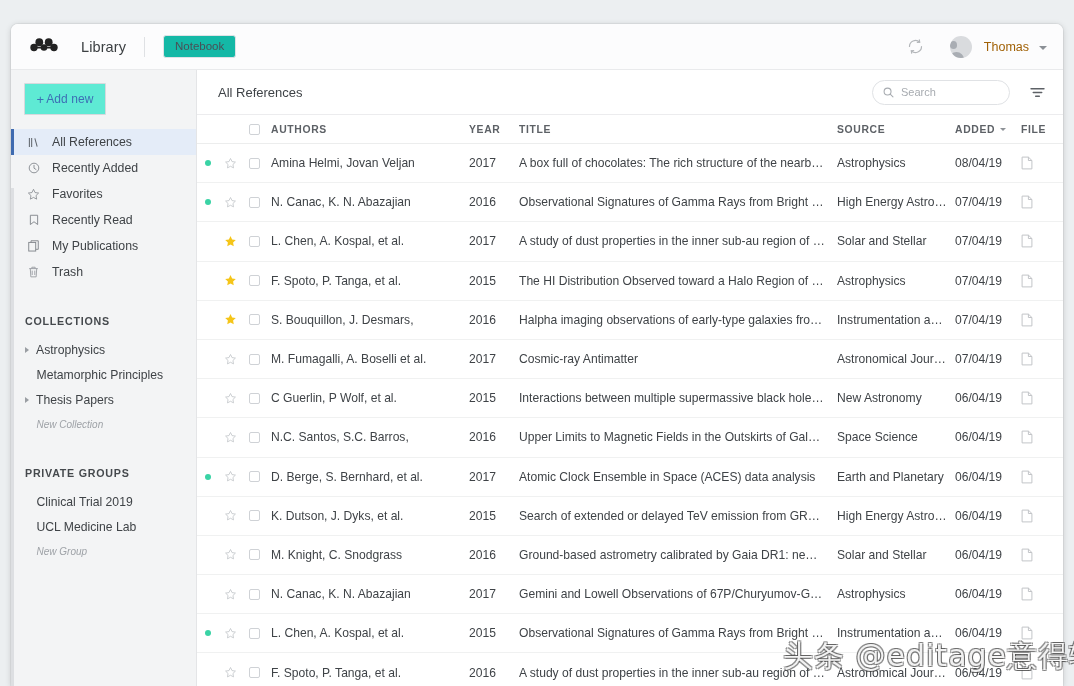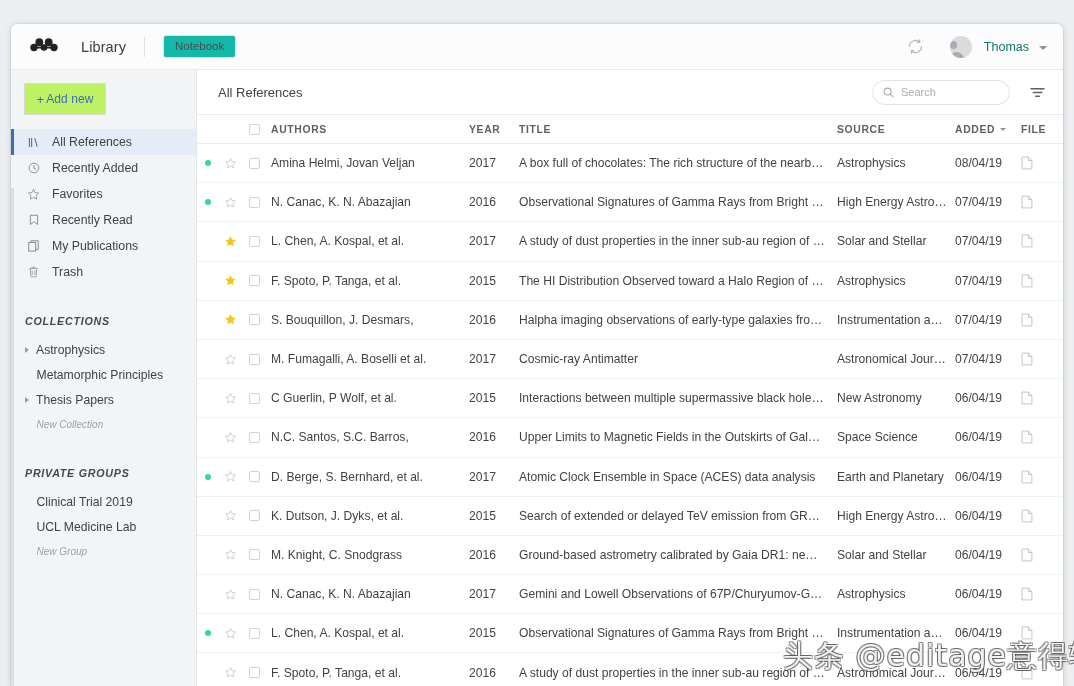--- a/index.html
+++ b/index.html
@@ -97,21 +97,21 @@
     background: #a9adb3; position: relative; top: -9px;
   }
   .avatar .body {
     width: 16px; height: 9px;
     border-radius: 8px 8px 0 0;
     background: #a9adb3;
     position: relative; top: 3px; left: -8px;
   }
   .user-name {
     font-size: 12.5px;
-    color: #0f766e;
+    color: #a16207;
     margin-right: 5px;
   }
   .caret-down {
     width: 0; height: 0;
     border-left: 4px solid transparent;
     border-right: 4px solid transparent;
     border-top: 4.5px solid #8b9096;
     margin-top: 2px;
   }
   
@@ -127,21 +127,21 @@
     background: #f3f4f5;
     border-right: 1px solid #e4e5e7;
     display: flex;
     flex-direction: column;
     position: relative;
   }
   .addnew-wrap { padding: 13px 0 14px 13px; }
   .addnew {
     width: 80px;
     border: 1px solid #d6d9dd;
-    background: #bef264;
+    background: #5eead4;
     border-radius: 1px;
     font-size: 12px;
     color: #3d6fb5;
     padding: 7px 0 8px;
     text-align: center;
     cursor: pointer;
     letter-spacing: .1px;
   }
   .addnew .plus { font-size: 13px; position: relative; top: .5px; margin-right: 2px; }
   .nav-list { padding: 0; }
@@ -174,21 +174,20 @@
     color: #7d8287;
   }
   .section-head {
     font-size: 10.7px;
     font-weight: bold;
     letter-spacing: .75px;
     color: #45494d;
     padding-left: 14px;
     margin-top: 30px;
     margin-bottom: 10px;
-    font-style: italic;
   }
   .coll-item {
     display: flex;
     align-items: center;
     height: 25px;
     font-size: 12.2px;
     color: #3f4347;
     padding-left: 14px;
     cursor: pointer;
   }

